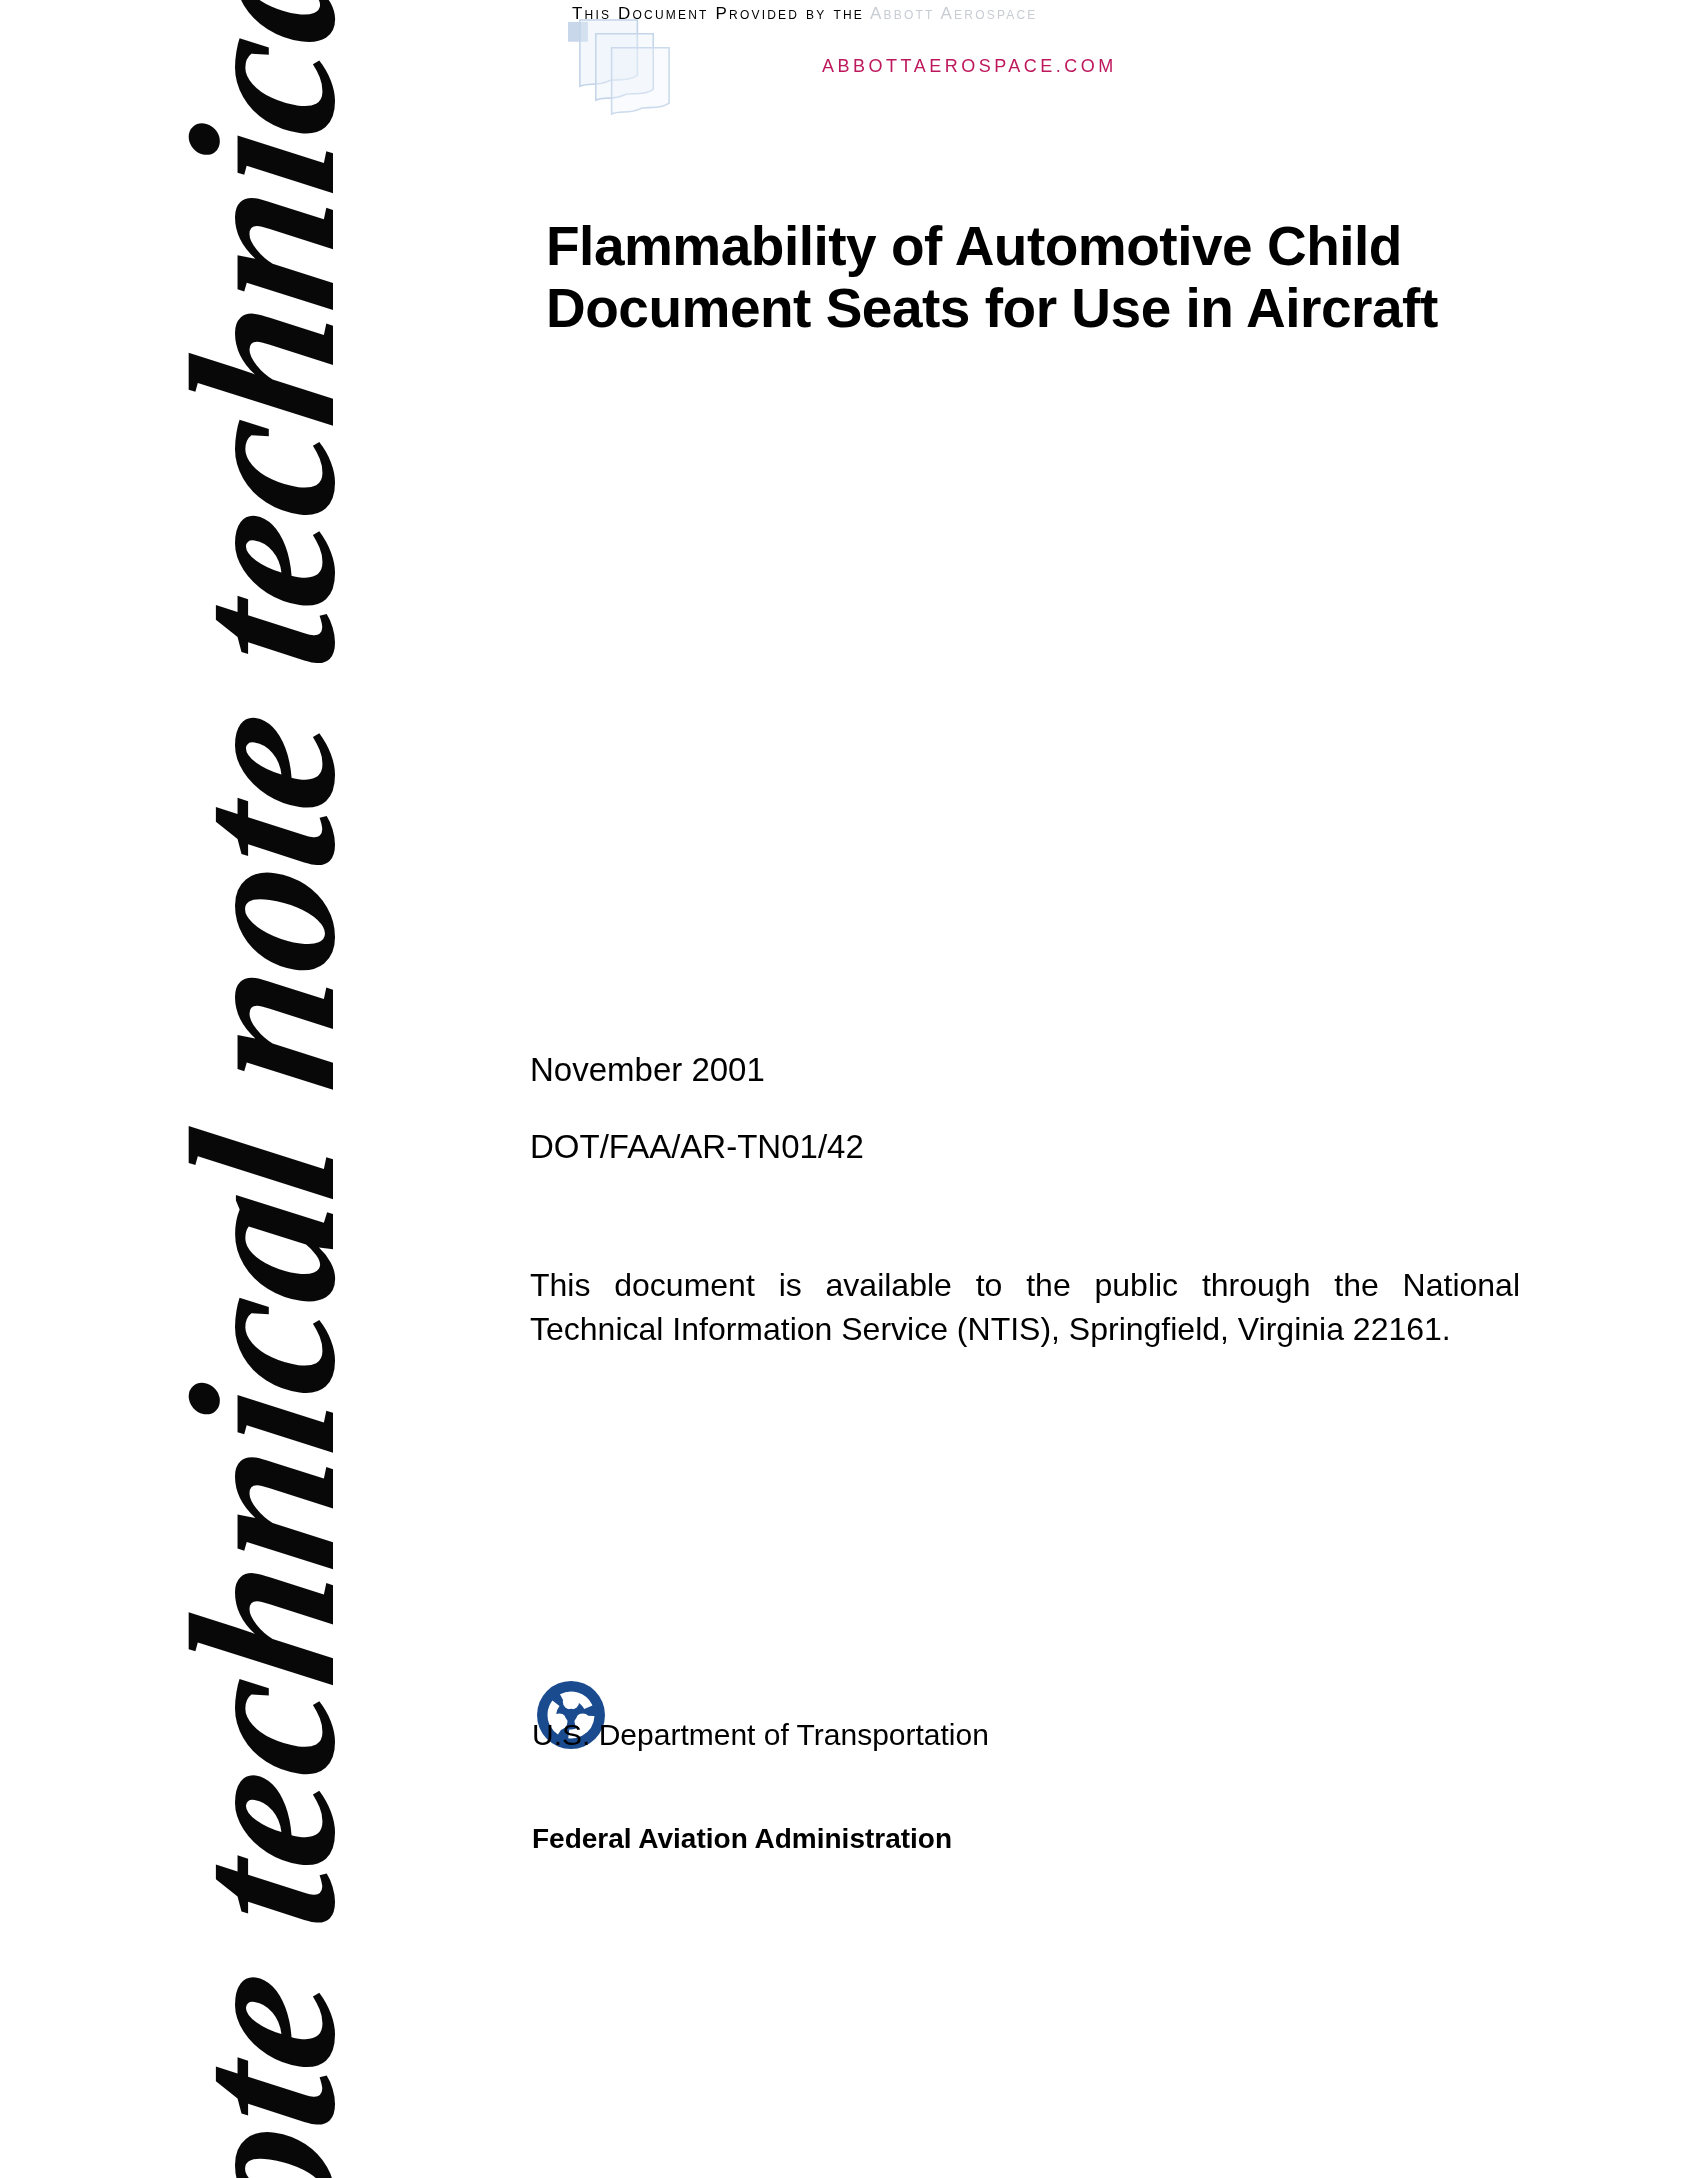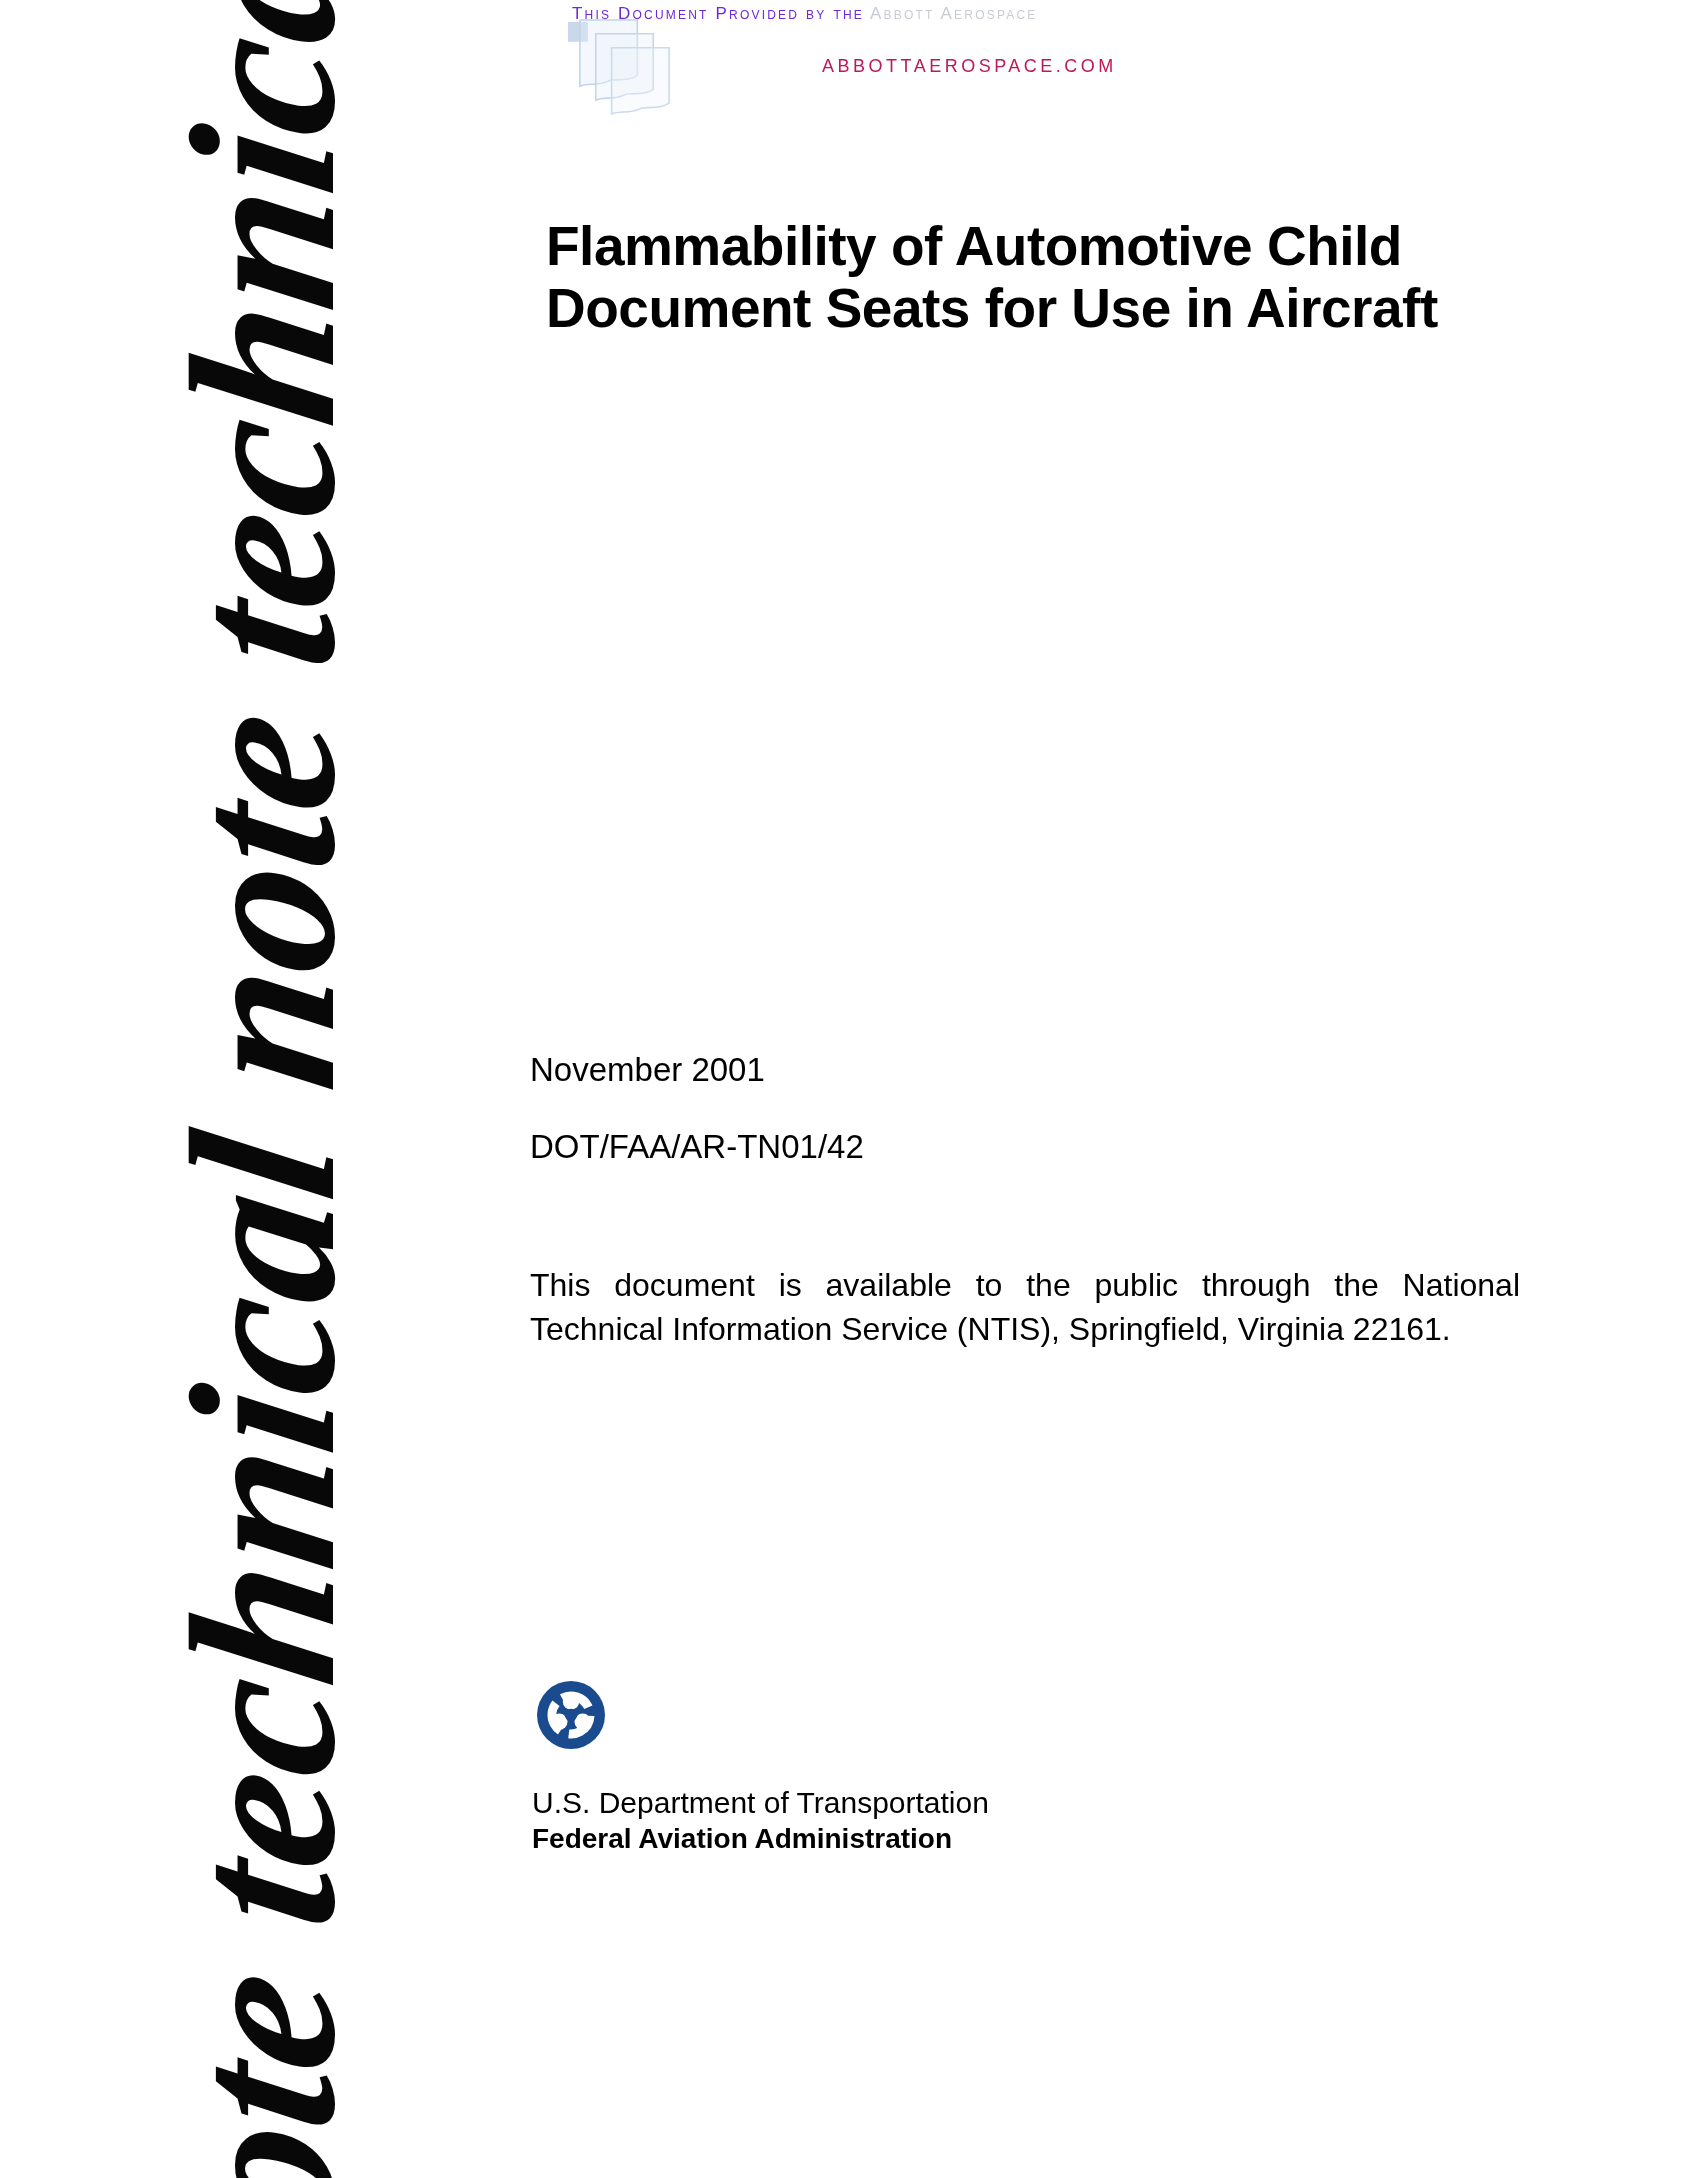--- a/index.html
+++ b/index.html
@@ -21,40 +21,40 @@
     font-family:"Liberation Serif", serif;
     font-style:italic;font-weight:bold;
     font-size:208px;line-height:248px;
     white-space:nowrap;
     color:#080808;
   }
   .band .slant{display:inline-block;transform:skewX(-8deg);}
   
   .wm{position:absolute;pointer-events:none;}
   .wm-line1{left:572px;top:4px;font-size:17px;font-variant:small-caps;letter-spacing:2.2px;white-space:nowrap;}
-  .wm-provided{color:#6d28d9;}
+  .wm-provided{color:#000000;}
   .wm-brand{color:#c8ccd3;}
   .wm-line2{left:624px;top:20px;font-size:34px;font-variant:small-caps;letter-spacing:7px;color:#a3b8d6;white-space:nowrap;z-index:3;}
   .wm-line3{left:822px;top:56px;font-size:18px;letter-spacing:3.5px;color:#be185d;white-space:nowrap;}
   .wm-icon{left:566px;top:14px;width:119px;height:109px;z-index:2;}
   
   .title{
     position:absolute;left:530px;top:199px;
     font-size:55px;line-height:62px;font-weight:bold;
     letter-spacing:-0.5px;
   }
   .date-line{position:absolute;left:530px;top:1051px;font-size:33px;}
   .report-line{position:absolute;left:530px;top:1128px;font-size:33px;}
   .avail{
     position:absolute;left:530px;top:1263px;width:990px;
     font-size:32px;line-height:44px;
     text-align:justify;
   }
   .dot-logo{position:absolute;left:536px;top:1680px;width:70px;height:70px;}
-  .dept{position:absolute;left:532px;top:1786px;font-size:30px;}
+  .dept{position:absolute;left:532px;top:1718px;font-size:30px;}
   .agency{position:absolute;left:532px;top:1823px;font-size:28px;font-weight:bold;}
 </style>
 </head>
 <body>
 
 <div class="page">
 
   <div class="band-clip">
     <div class="band">
       <span class="slant">ote technical note technica</span>

